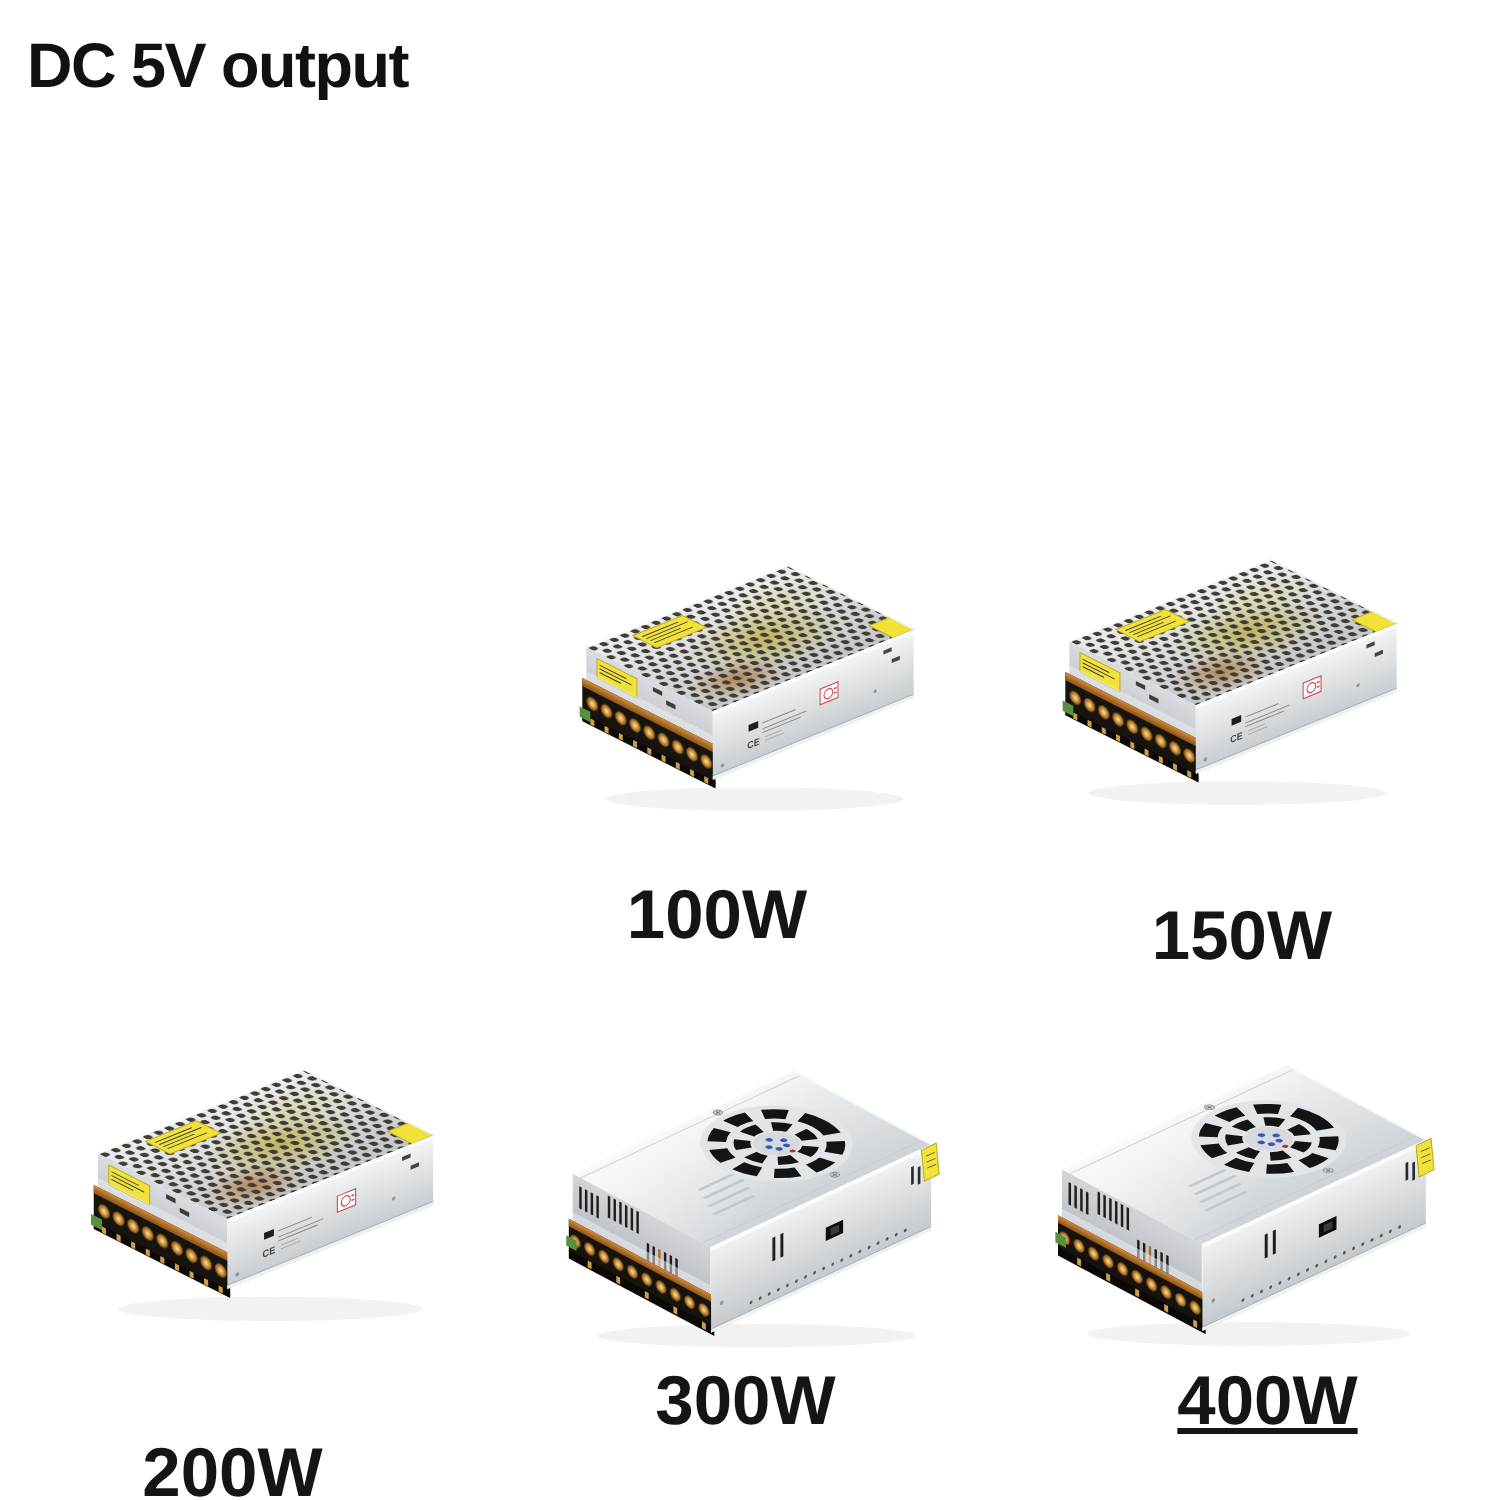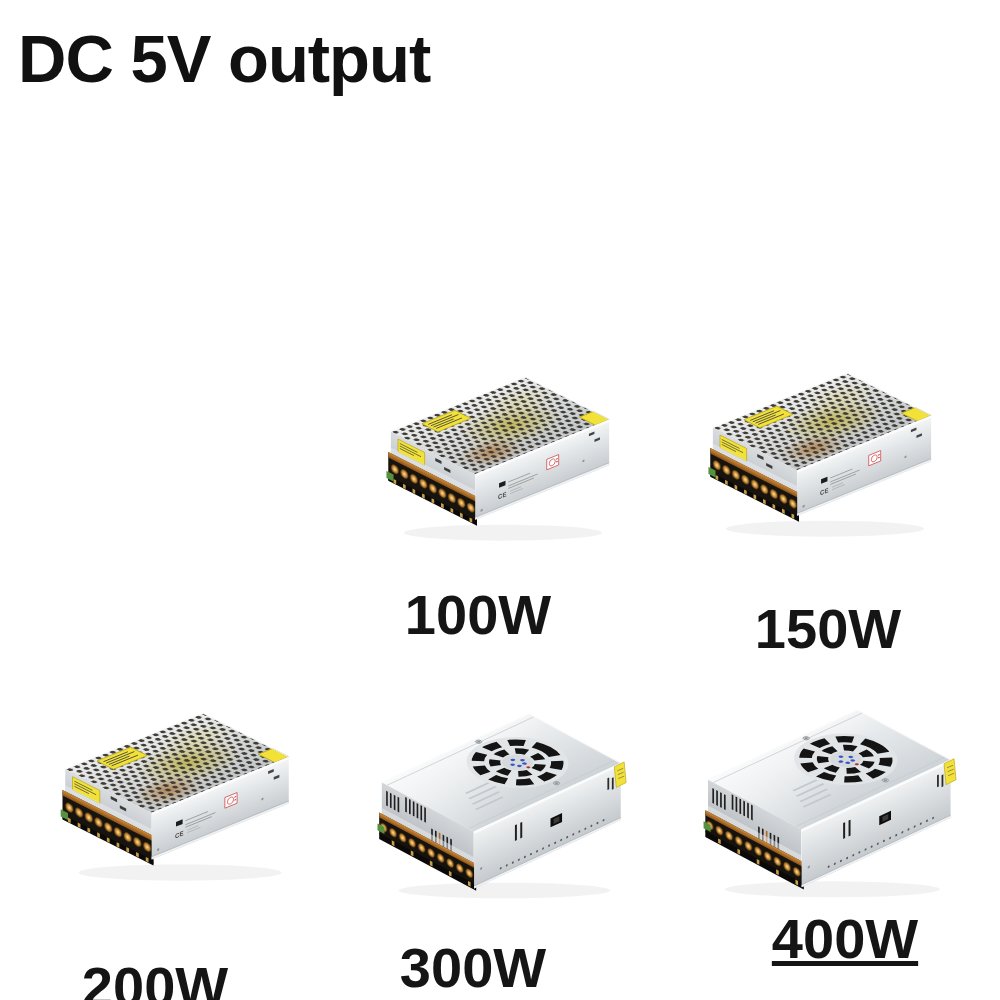--- a/index.html
+++ b/index.html
@@ -3,28 +3,28 @@
 <meta charset="utf-8">
 <style>
   html,body{margin:0;padding:0;}
   body{
     width:1000px;height:1000px;position:relative;overflow:hidden;
     background:#ffffff;
     font-family:"Liberation Sans", sans-serif;
   }
   .page-title{
     position:absolute;left:18px;top:20px;
-    font-size:67px;font-weight:700;color:#111;
+    font-size:42px;font-weight:700;color:#111;
     letter-spacing:-1px;white-space:nowrap;
   }
   .product{position:absolute;}
   .product svg{display:block;width:100%;height:auto;}
   .caption{
     position:absolute;transform:translateX(-50%);
-    font-size:56px;font-weight:700;color:#151515;white-space:nowrap;text-align:right;
+    font-size:46px;font-weight:700;color:#151515;white-space:nowrap;text-align:right;
   }
   .defs-holder{position:absolute;width:0;height:0;overflow:hidden;}
 </style>
 </head>
 <body>
 
 <svg class="defs-holder" aria-hidden="true">
   <defs>
     <linearGradient id="gTopA" x1="0" y1="0" x2="0" y2="1">
       <stop offset="0" stop-color="#ecedee"></stop>
@@ -303,20 +303,20 @@
       <use href="#psuA"></use>
     </svg>
 </div>
 <div class="caption" style="left:155px;top:954px;">200W</div>
 
 <div class="product" style="left:372px;top:708px;width:260px;">
   <svg viewBox="0 0 265 200">
       <use href="#psuB"></use>
     </svg>
 </div>
-<div class="caption" style="left:473px;top:906px;margin-top:29px;">300W</div>
+<div class="caption" style="left:497px;top:906px;">300W</div>
 
 <div class="product" style="left:698px;top:704px;width:264px;">
   <svg viewBox="0 0 265 200">
       <use href="#psuB"></use>
     </svg>
 </div>
 <div class="caption" style="left:845px;top:906px;text-decoration:underline;">400W</div>
 
 </body></html>

